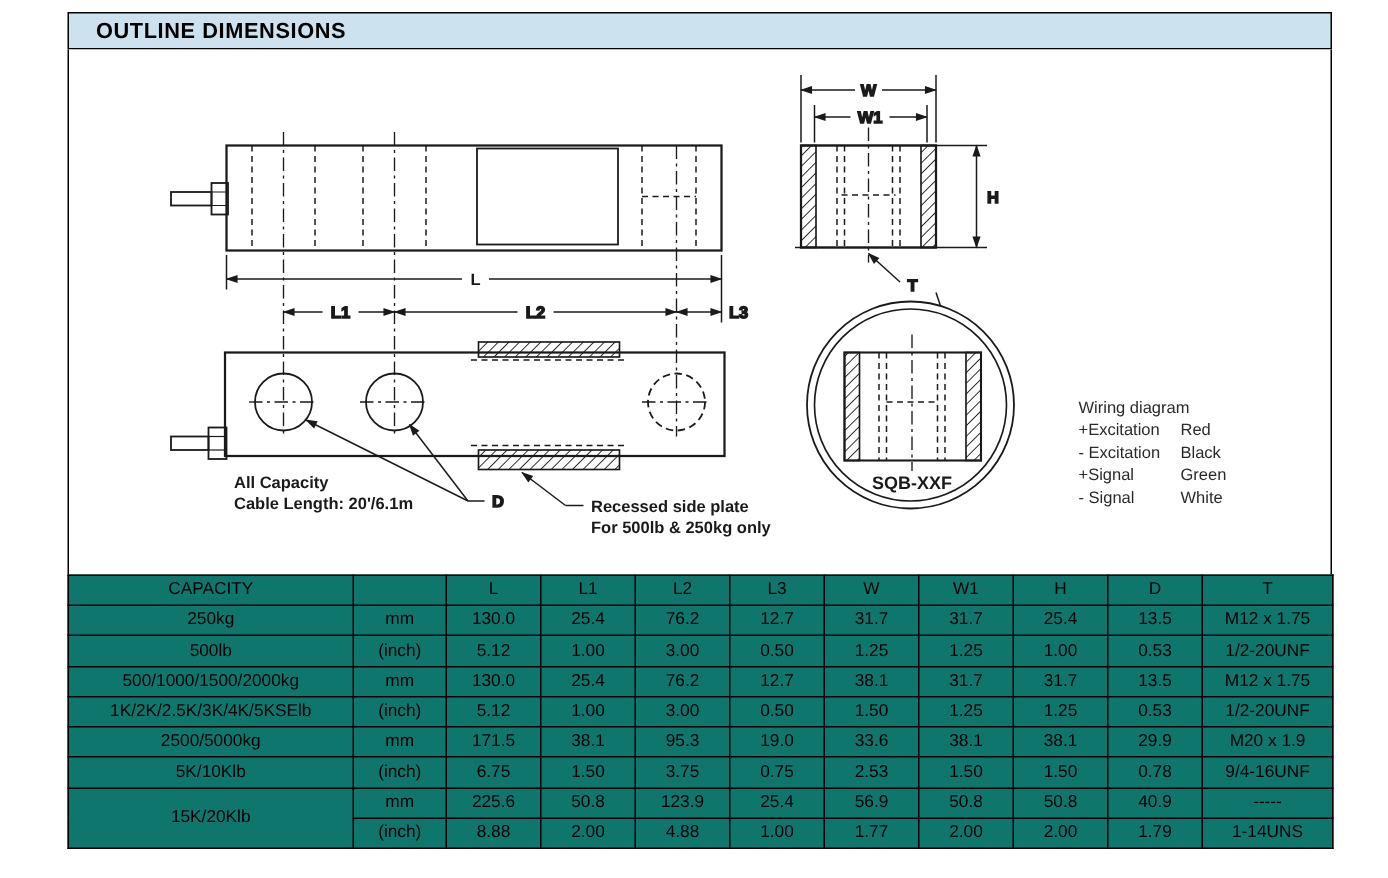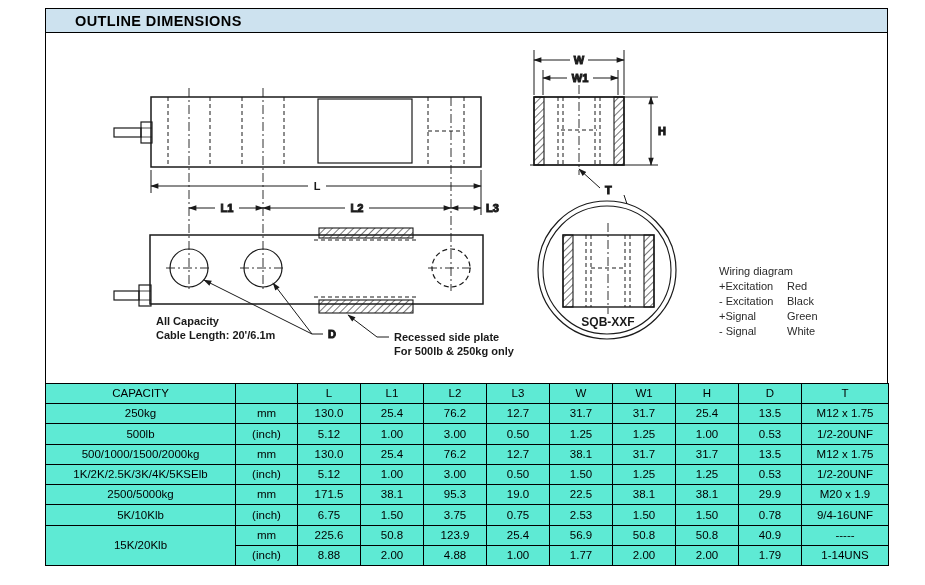--- a/index.html
+++ b/index.html
@@ -1,26 +1,26 @@
 <!DOCTYPE html>
 <html><head>
 <meta charset="utf-8">
 <style>
   html,body{margin:0;padding:0;background:#ffffff;}
   .page{position:relative;width:925px;height:585px;background:#ffffff;overflow:hidden;
         font-family:"Liberation Sans", sans-serif;color:#1a1a1a;}
   .titlebar{position:absolute;left:45px;top:8px;width:843px;height:25px;
             box-sizing:border-box;border:1.6px solid #000;background:#cde2ef;
             display:flex;align-items:center;}
-  .titlebar .t{font-weight:bold;font-size:14.5px;letter-spacing:.4px;color:#000;padding-left:29px;}
+  .titlebar .t{font-weight:bold;font-size:14.5px;letter-spacing:.4px;color:#000;padding-left:18px;}
   .drawbox{position:absolute;left:45px;top:33px;width:843px;height:350px;
            box-sizing:border-box;border:1.6px solid #000;border-top:none;border-bottom:none;
            background:#fff;}
   table.dims{position:absolute;left:45px;top:383px;width:843px;height:183px;
-             border-collapse:collapse;table-layout:fixed;background:#5eead4;}
+             border-collapse:collapse;table-layout:fixed;background:#0f766e;}
   table.dims td,table.dims th{border:1px solid #000;text-align:center;vertical-align:middle;
              font-size:11.5px;font-weight:normal;color:#000;padding:0;line-height:1.1;}
   table.dims{border:1.6px solid #000;}
   table.dims tr.hdr th{height:19px;}
   svg text{fill:#1a1a1a;}
   .dimlbl{font-weight:bold;font-size:11px;}
   .notelbl{font-weight:bold;font-size:11px;}
   .wirelbl{font-size:11px;fill:#2a2a2a;}
   .modellbl{font-weight:bold;font-size:12px;}
 </style>
@@ -294,21 +294,21 @@
       <td>0.53</td>
       <td>1/2-20UNF</td>
     </tr>
     <tr>
       <td>2500/5000kg</td>
       <td>mm</td>
       <td>171.5</td>
       <td>38.1</td>
       <td>95.3</td>
       <td>19.0</td>
-      <td>22.5</td>
+      <td>33.6</td>
       <td>38.1</td>
       <td>38.1</td>
       <td>29.9</td>
       <td>M20 x 1.9</td>
     </tr>
     <tr>
       <td>5K/10Klb</td>
       <td>(inch)</td>
       <td>6.75</td>
       <td>1.50</td>

